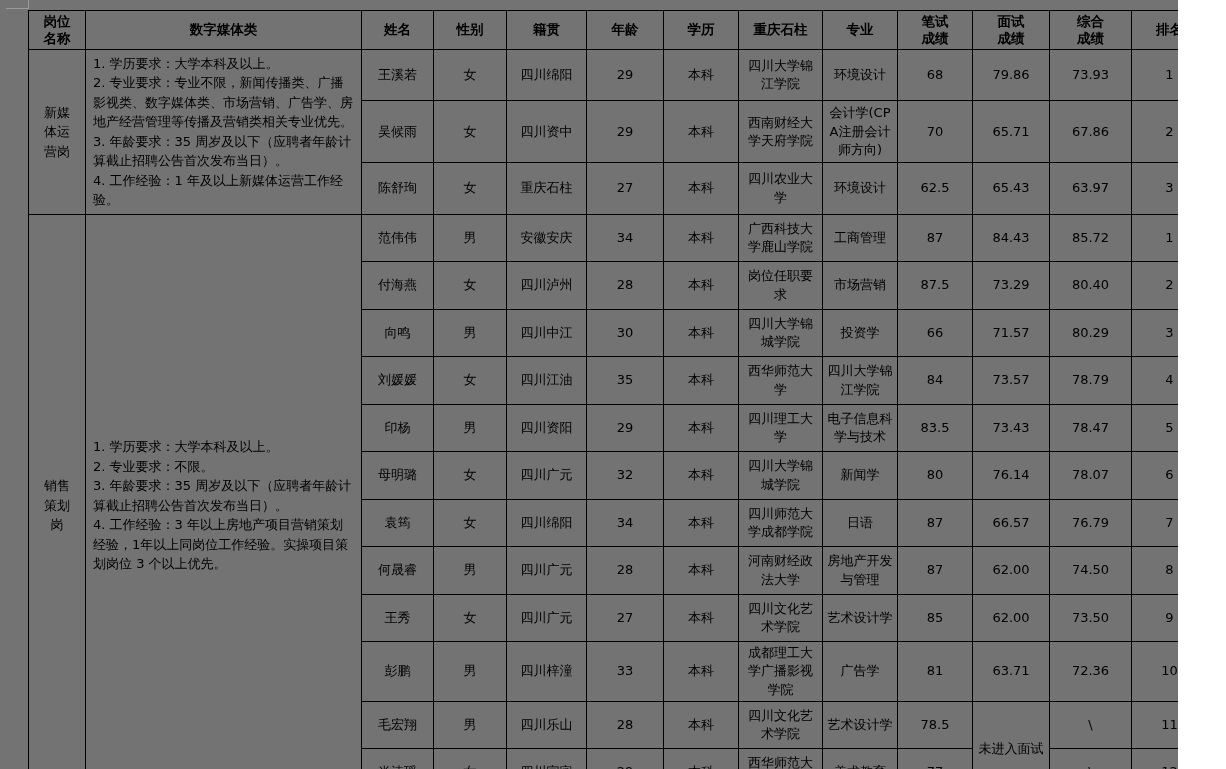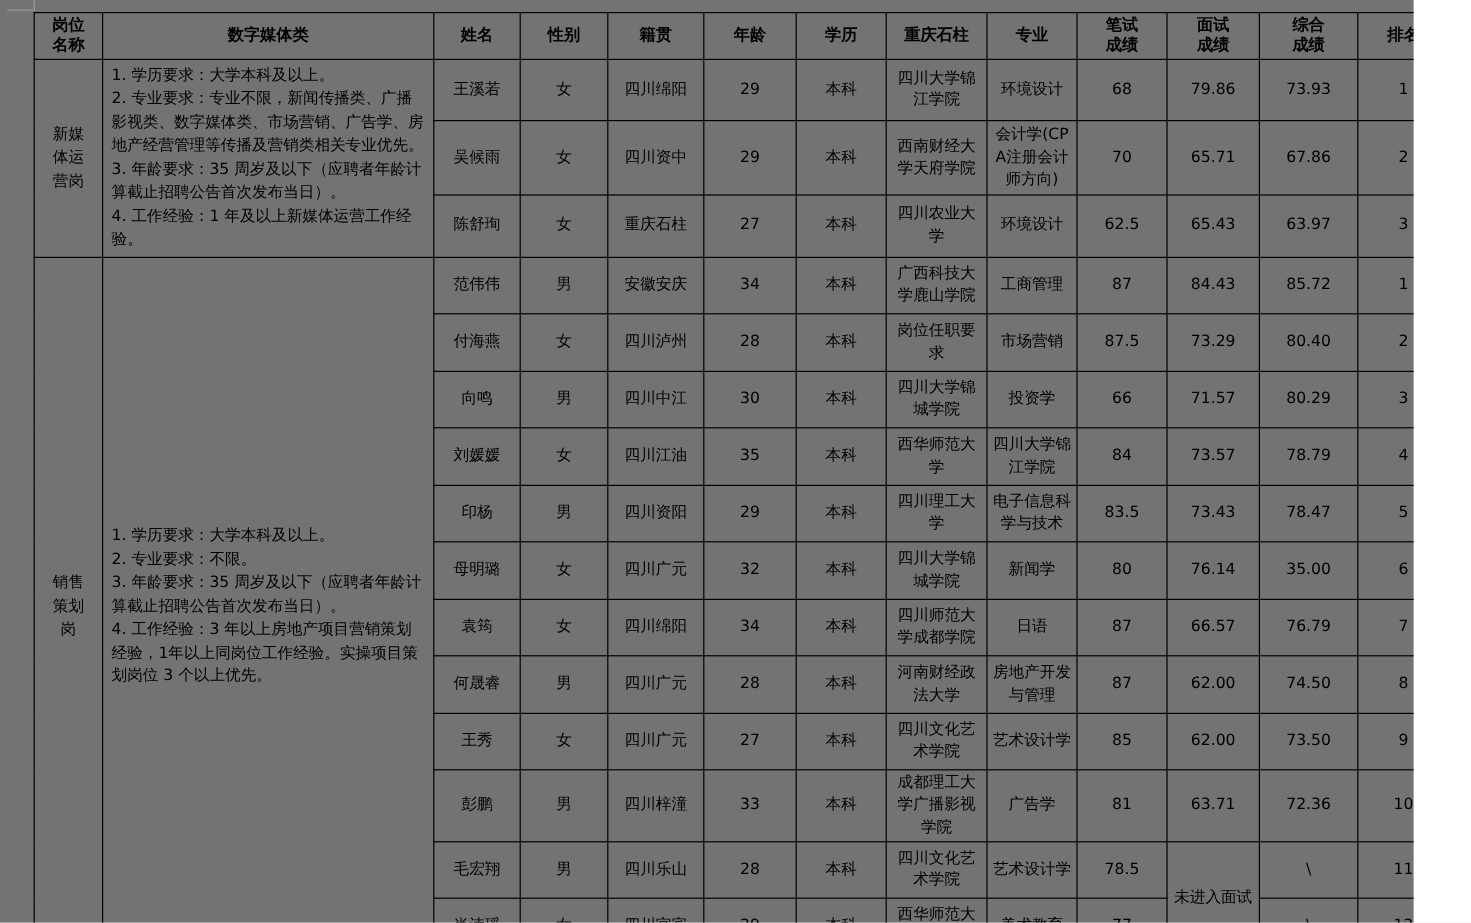--- a/index.html
+++ b/index.html
@@ -230,21 +230,21 @@
         <tr class="g2">
           <td>母明璐</td>
           <td>女</td>
           <td>四川广元</td>
           <td>32</td>
           <td>本科</td>
           <td>四川大学锦城学院</td>
           <td>新闻学</td>
           <td>80</td>
           <td>76.14</td>
-          <td>35.00</td>
+          <td>78.07</td>
           <td>6</td>
         </tr>
         <tr class="g2">
           <td>袁筠</td>
           <td>女</td>
           <td>四川绵阳</td>
           <td>34</td>
           <td>本科</td>
           <td>四川师范大学成都学院</td>
           <td>日语</td>

